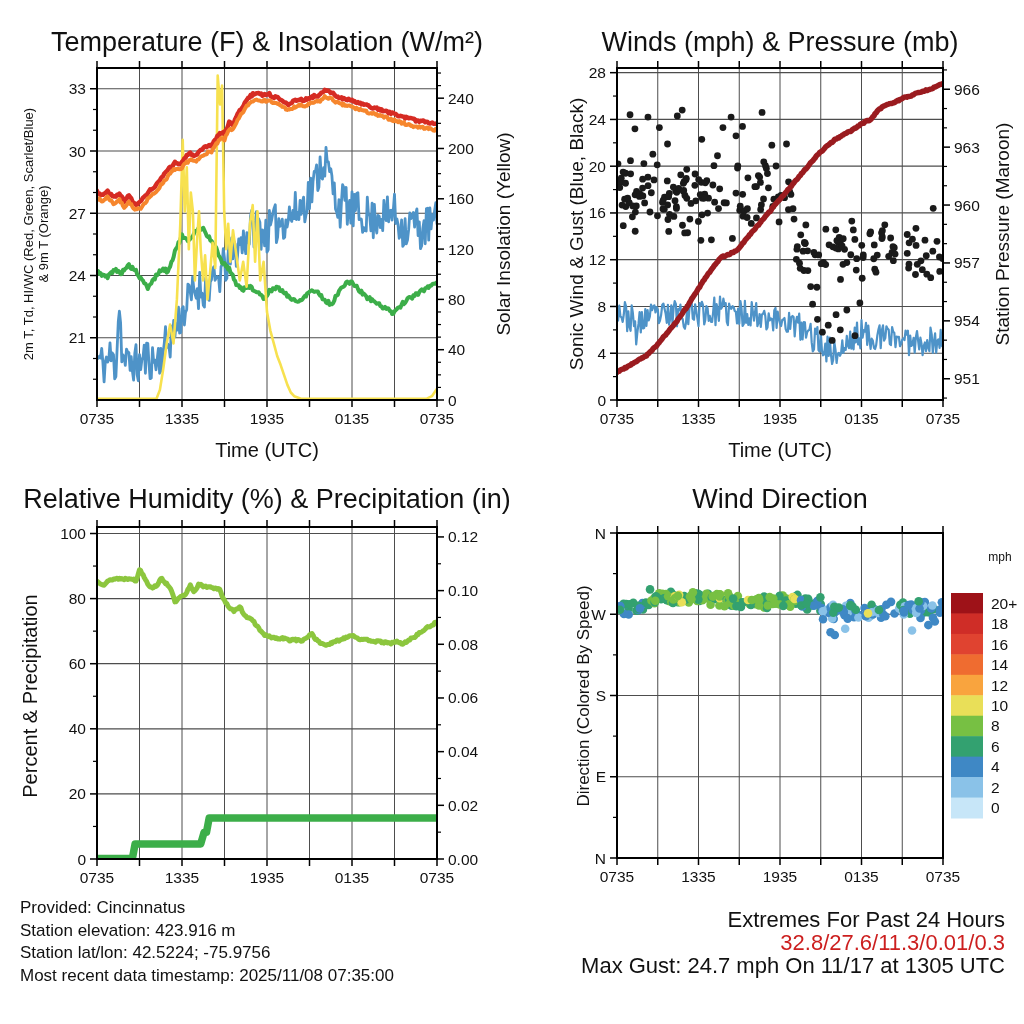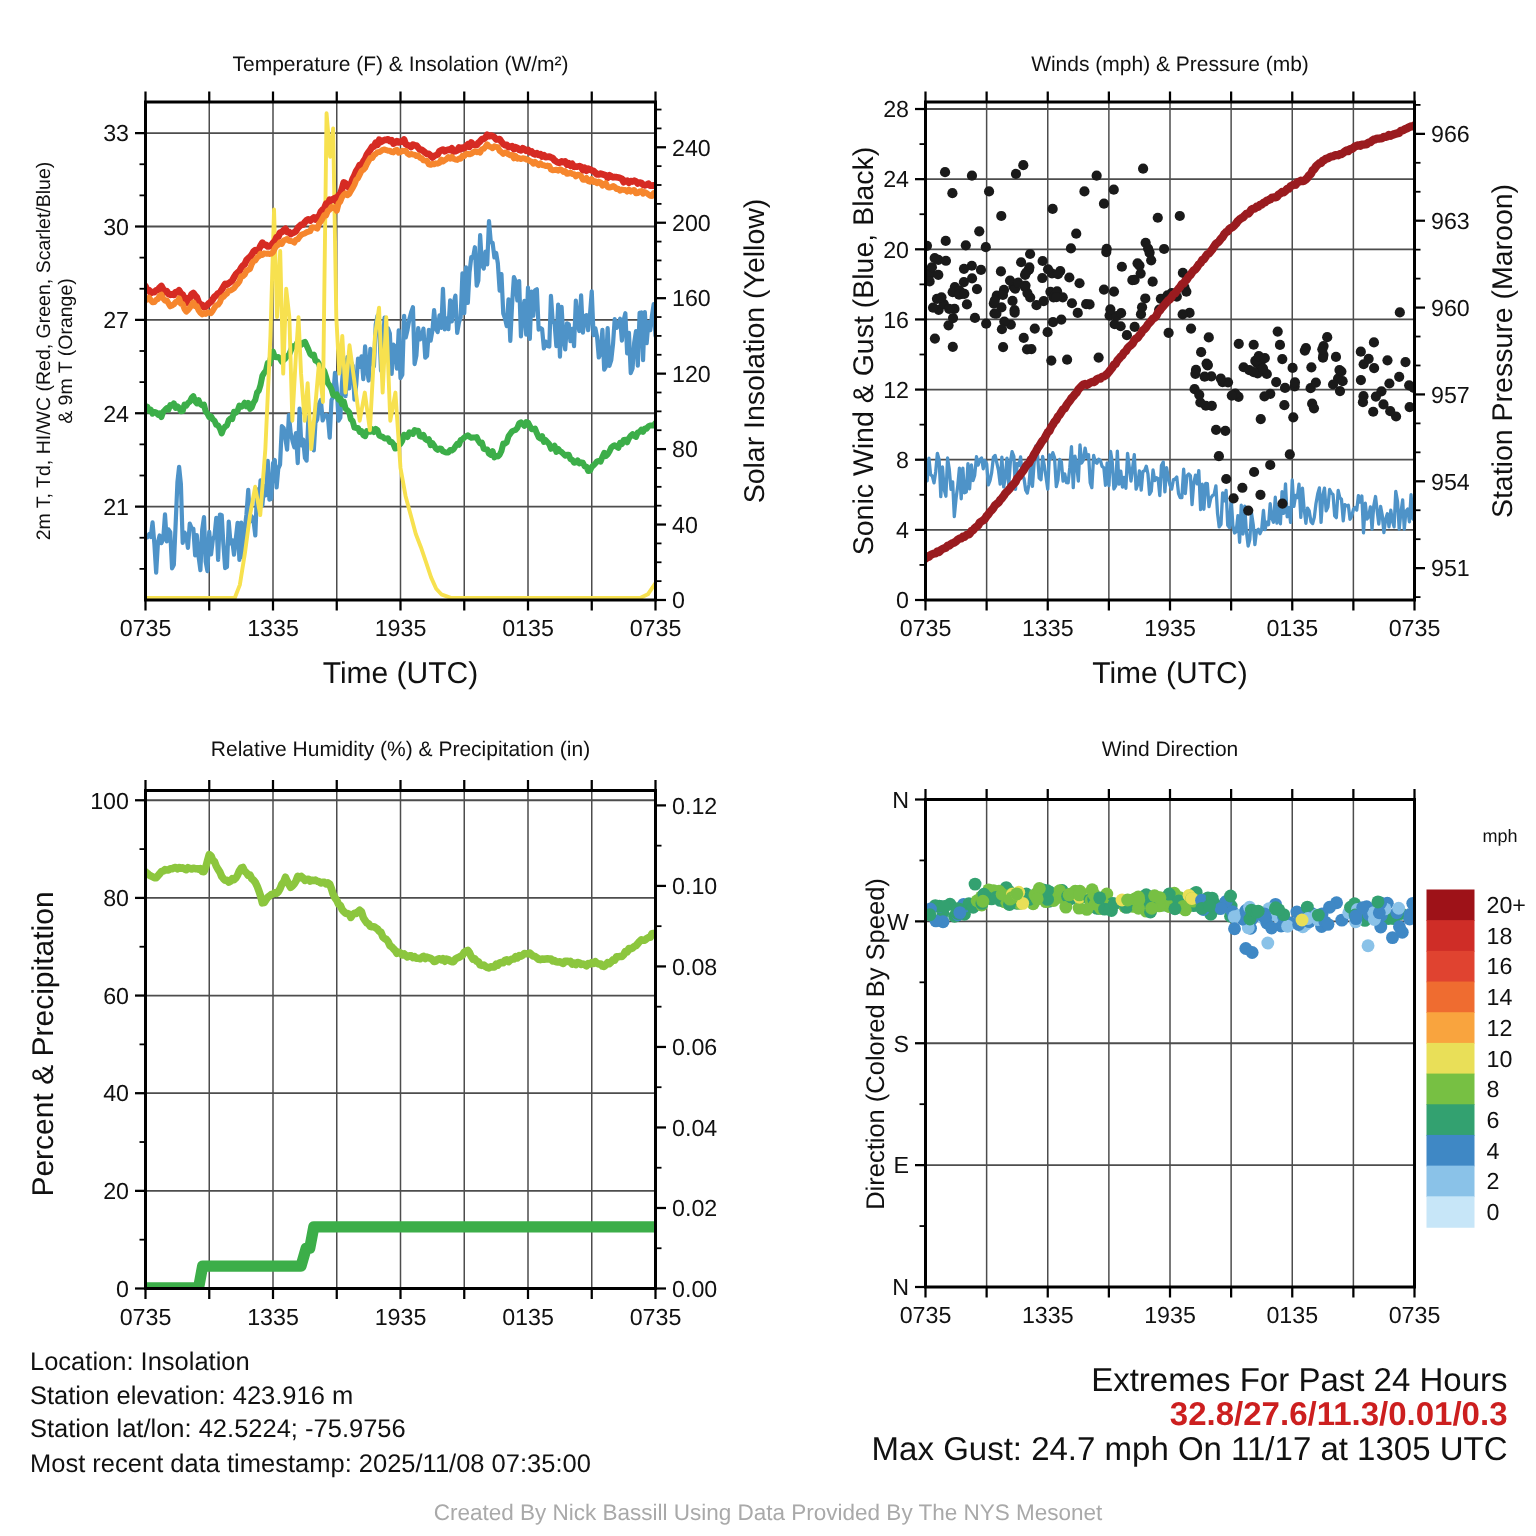--- a/index.html
+++ b/index.html
@@ -1,21 +1,21 @@
 <!DOCTYPE html>
 <html><head>
 <meta charset="utf-8">
 <style>
   html,body{margin:0;padding:0;background:#fff;}
   #fig{position:relative;width:1024px;height:1024px;background:#ffffff;overflow:hidden;
        font-family:"Liberation Sans",sans-serif;color:#111;}
   #plots{position:absolute;left:0;top:0;}
   .htext{position:absolute;transform:translate(-50%,-50%);white-space:nowrap;text-align:center;}
   .vtext{position:absolute;transform:translate(-50%,-50%) rotate(-90deg);white-space:pre;text-align:center;}
-  .title{font-size:14px;}
+  .title{font-size:27px;}
   .axlab{font-size:19px;}
   .footL{position:absolute;left:20px;top:897px;font-size:17px;line-height:22.5px;}
   .footR{position:absolute;right:19px;top:908px;font-size:22px;line-height:23px;text-align:right;}
   .attrib{position:absolute;left:0;top:1000px;width:100%;text-align:center;font-size:15px;color:#a9a9a9;}
   .chart-region{position:absolute;pointer-events:none;}
 </style>
 </head>
 <body>
 <div id="fig">
 
@@ -968,25 +968,24 @@
 &amp; 9m T (Orange)</div>
 <div class="vtext axlab" style="left:504px;top:234px">Solar Insolation (Yellow)</div>
 <div class="vtext axlab" style="left:577px;top:234px">Sonic Wind &amp; Gust (Blue, Black)</div>
 <div class="vtext axlab" style="left:1003px;top:234px">Station Pressure (Maroon)</div>
 <div class="vtext" style="left:30px;top:696px;font-size:20px">Percent &amp; Precipitation</div>
 <div class="vtext" style="left:584px;top:696px;font-size:17px">Direction (Colored By Speed)</div>
 
 <div class="htext" style="left:1000px;top:557px;font-size:12px">mph</div>
 
 <div class="footL">
-  <div>Location: Insolation</div>
+  <div>Provided: Cincinnatus</div>
   <div>Station elevation: 423.916 m</div>
   <div>Station lat/lon: 42.5224; -75.9756</div>
   <div>Most recent data timestamp: 2025/11/08 07:35:00</div>
 </div>
 <div class="footR">
   <div>Extremes For Past 24 Hours</div>
-  <div id="extremesValues" style="font-weight: bold; color: rgb(204, 31, 31);">32.8/27.6/11.3/0.01/0.3</div>
+  <div id="extremesValues" style="font-weight: normal; color: rgb(204, 31, 31);">32.8/27.6/11.3/0.01/0.3</div>
   <div>Max Gust: 24.7 mph On 11/17 at 1305 UTC</div>
 </div>
-<div class="attrib">Created By Nick Bassill Using Data Provided By The NYS Mesonet</div>
 
 </div>
 
 </body></html>

